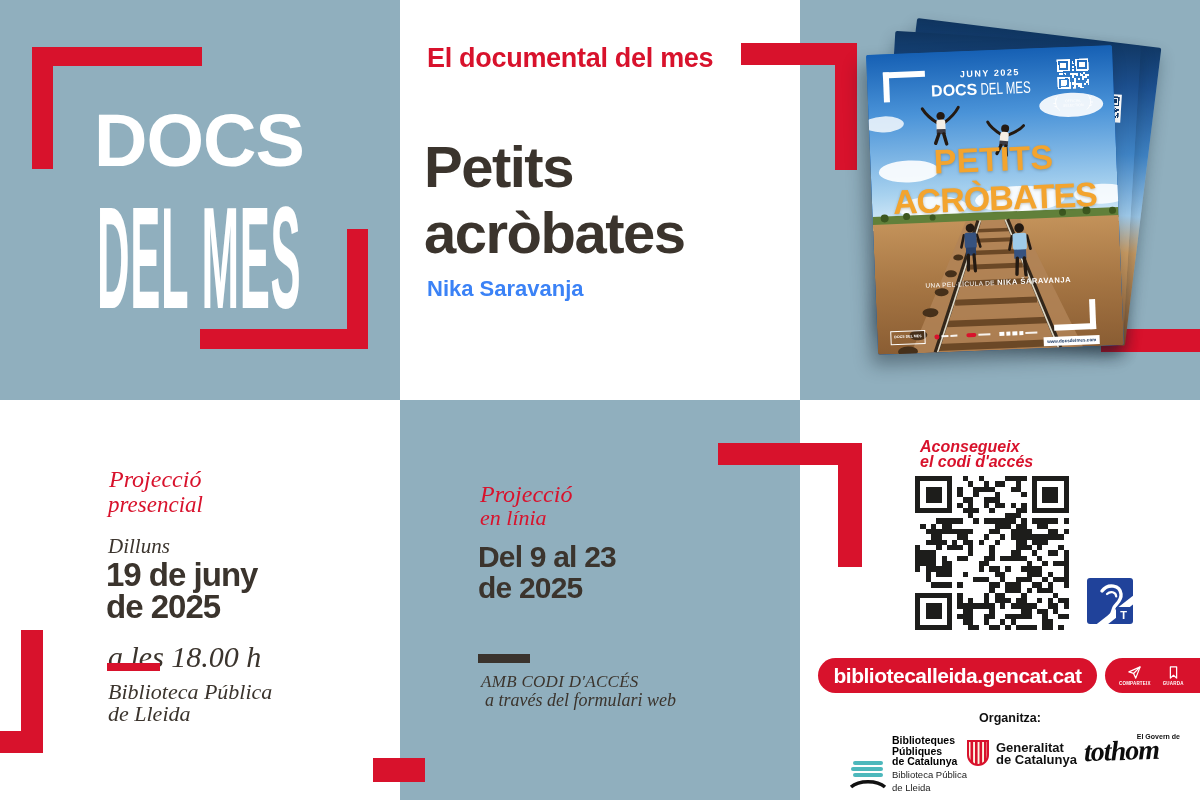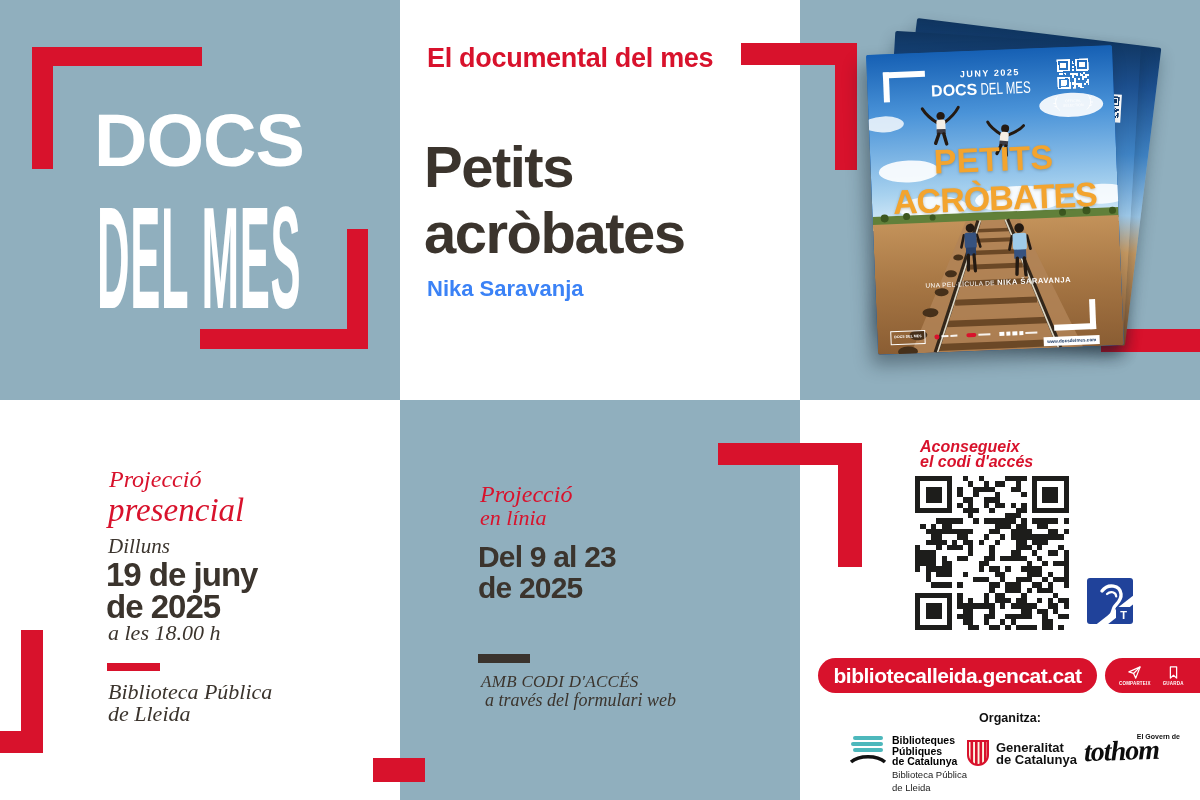--- a/index.html
+++ b/index.html
@@ -74,21 +74,21 @@
   .hearing{position:absolute;left:1087px;top:578px;width:46px;height:46px;}
   .urlpill{position:absolute;left:818px;top:658px;width:279px;height:35px;background:#d8122c;border-radius:18px;
            color:#fff;font-size:21px;font-weight:700;letter-spacing:-.5px;text-align:center;line-height:35px;}
   .sharepill{position:absolute;left:1105px;top:658px;width:100px;height:35px;background:#d8122c;
              border-radius:18px 0 0 18px;display:flex;align-items:center;gap:12px;padding-left:14px;box-sizing:border-box;}
   .action{display:flex;flex-direction:column;align-items:center;color:#fff;}
   .action .lbl{font-size:4.5px;letter-spacing:.2px;margin-top:1px;font-weight:700;}
 
   .org-head{position:absolute;left:812px;top:711px;width:396px;text-align:center;
             font-size:12.5px;font-weight:700;color:#101010;}
-  .liblogo{position:absolute;left:849px;top:735px;display:flex;}
+  .liblogo{position:absolute;left:849px;top:735px;display:flex;align-items:flex-end;}
   .libtxt{margin-left:5px;}
   .libtxt .n{font-size:10.5px;line-height:10.5px;font-weight:700;color:#000;}
   .libtxt .s{font-size:9.5px;line-height:10.5px;color:#1c1c1c;margin-top:3px;}
   .gencat{position:absolute;left:966px;top:739px;display:flex;}
   .gencat .t{margin-left:6px;margin-top:3px;font-size:13px;line-height:11.5px;font-weight:700;color:#111;}
   .tothom{position:absolute;left:1084px;top:731px;width:96px;height:40px;}
   .tothom .gov{position:absolute;right:0;top:2px;font-size:7px;font-weight:700;color:#111;}
   .tothom .scr{position:absolute;left:0;top:4px;font-family:"Liberation Serif",serif;font-style:italic;
                font-weight:700;font-size:28px;letter-spacing:-1px;color:#0d0d0d;transform:rotate(-2deg);}
 </style>
@@ -405,25 +405,25 @@
             <i class="sq"></i>
             <i class="sq"></i>
             <i class="bar"></i>
           </div>
       </div>
       <div class="p-web">www.docsdelmes.com</div>
     </div>
   </div>
 
   <div class="si red-t" style="left:109px;top:466px;font-size:24px">Projecció</div>
-  <div class="si red-t" style="left:108px;top:492px;font-size:33px">presencial</div>
+  <div class="si red-t" style="left:108px;top:492px;font-size:23px">presencial</div>
   <div class="si dark-t" style="left:108px;top:534px;font-size:21px">Dilluns</div>
   <div class="bdate" style="left:106px;top:556px;font-size:33px">19 de juny</div>
   <div class="bdate" style="left:106px;top:588px;font-size:33px">de 2025</div>
-  <div class="si dark-t" style="left:108px;top:620px;font-size:22px">a les 18.00 h</div>
+  <div class="si dark-t" style="left:108px;top:640px;font-size:30px">a les 18.00 h</div>
   <div class="red" style="left:107px;top:663px;width:53px;height:8px"></div>
   <div class="si dark-t" style="left:108px;top:679px;font-size:22px">Biblioteca Pública</div>
   <div class="si dark-t" style="left:108px;top:701px;font-size:22px">de Lleida</div>
 
   <div class="si red-t" style="left:480px;top:481px;font-size:24px">Projecció</div>
   <div class="si red-t" style="left:480px;top:505px;font-size:22px">en línia</div>
   <div class="bdate" style="left:478px;top:541px;font-size:30px;line-height:31px;letter-spacing:-.8px">
     <div>Del 9 al 23</div>
     <div>de 2025</div>
   </div>

